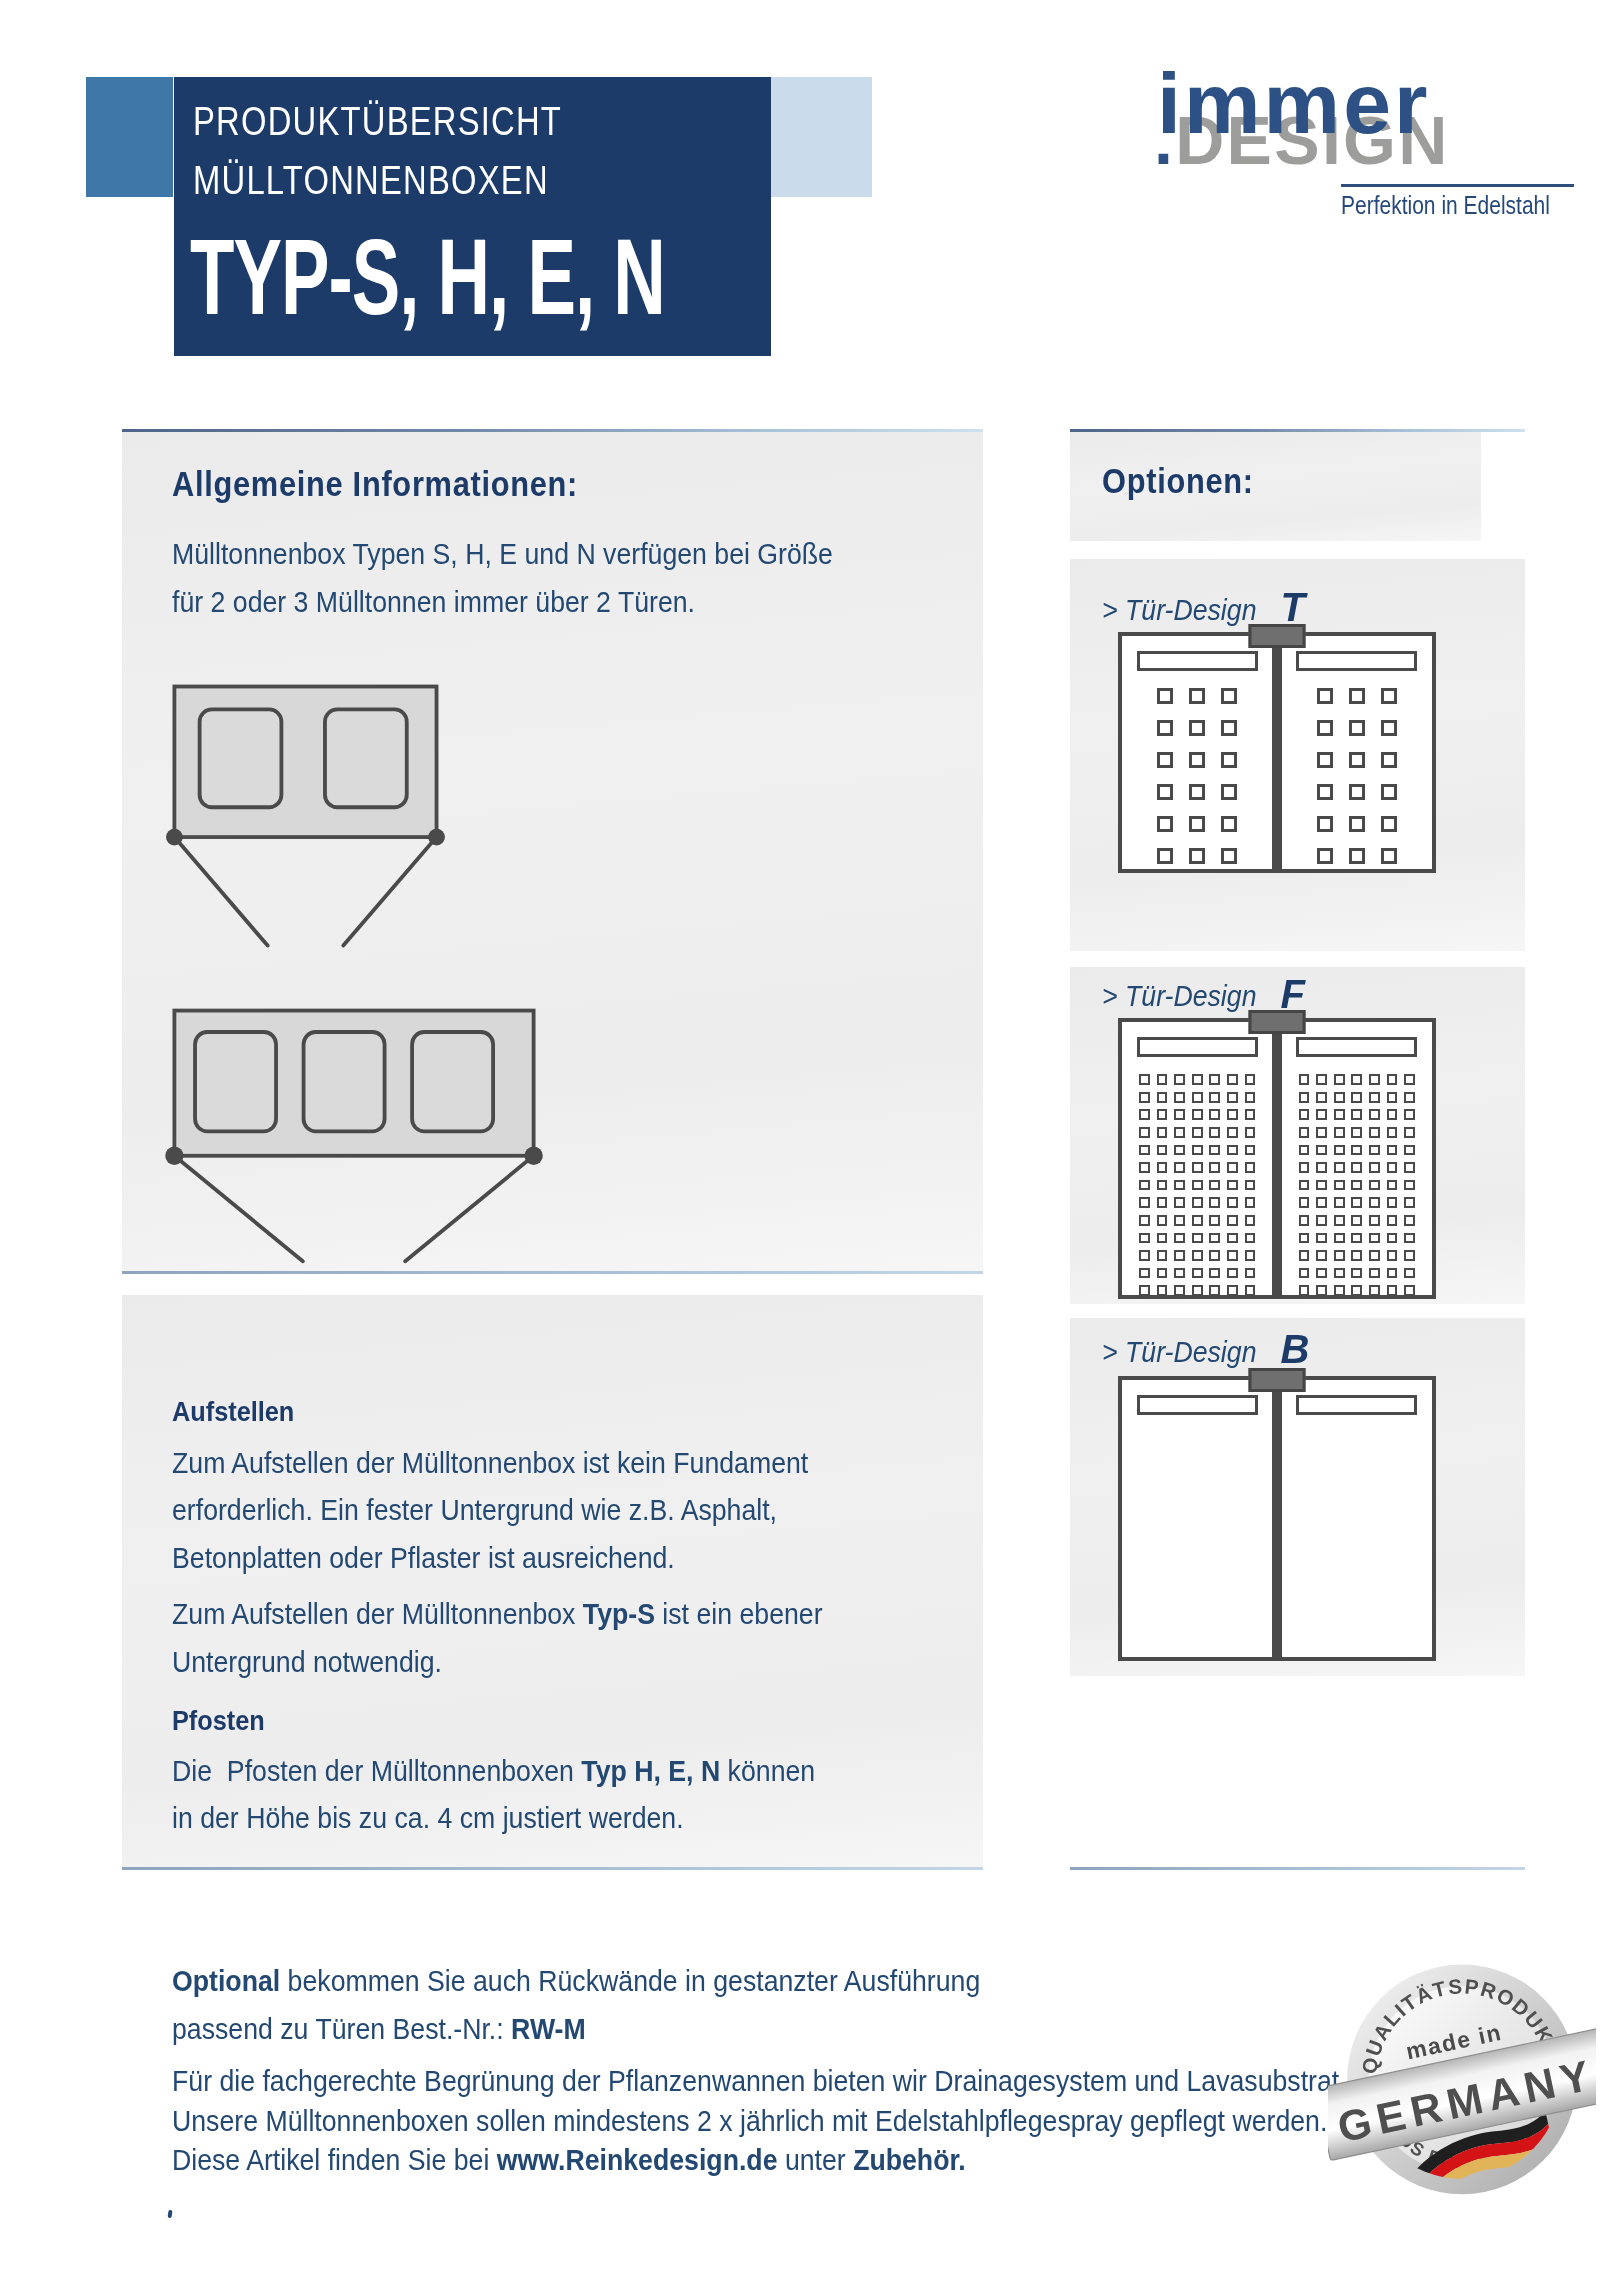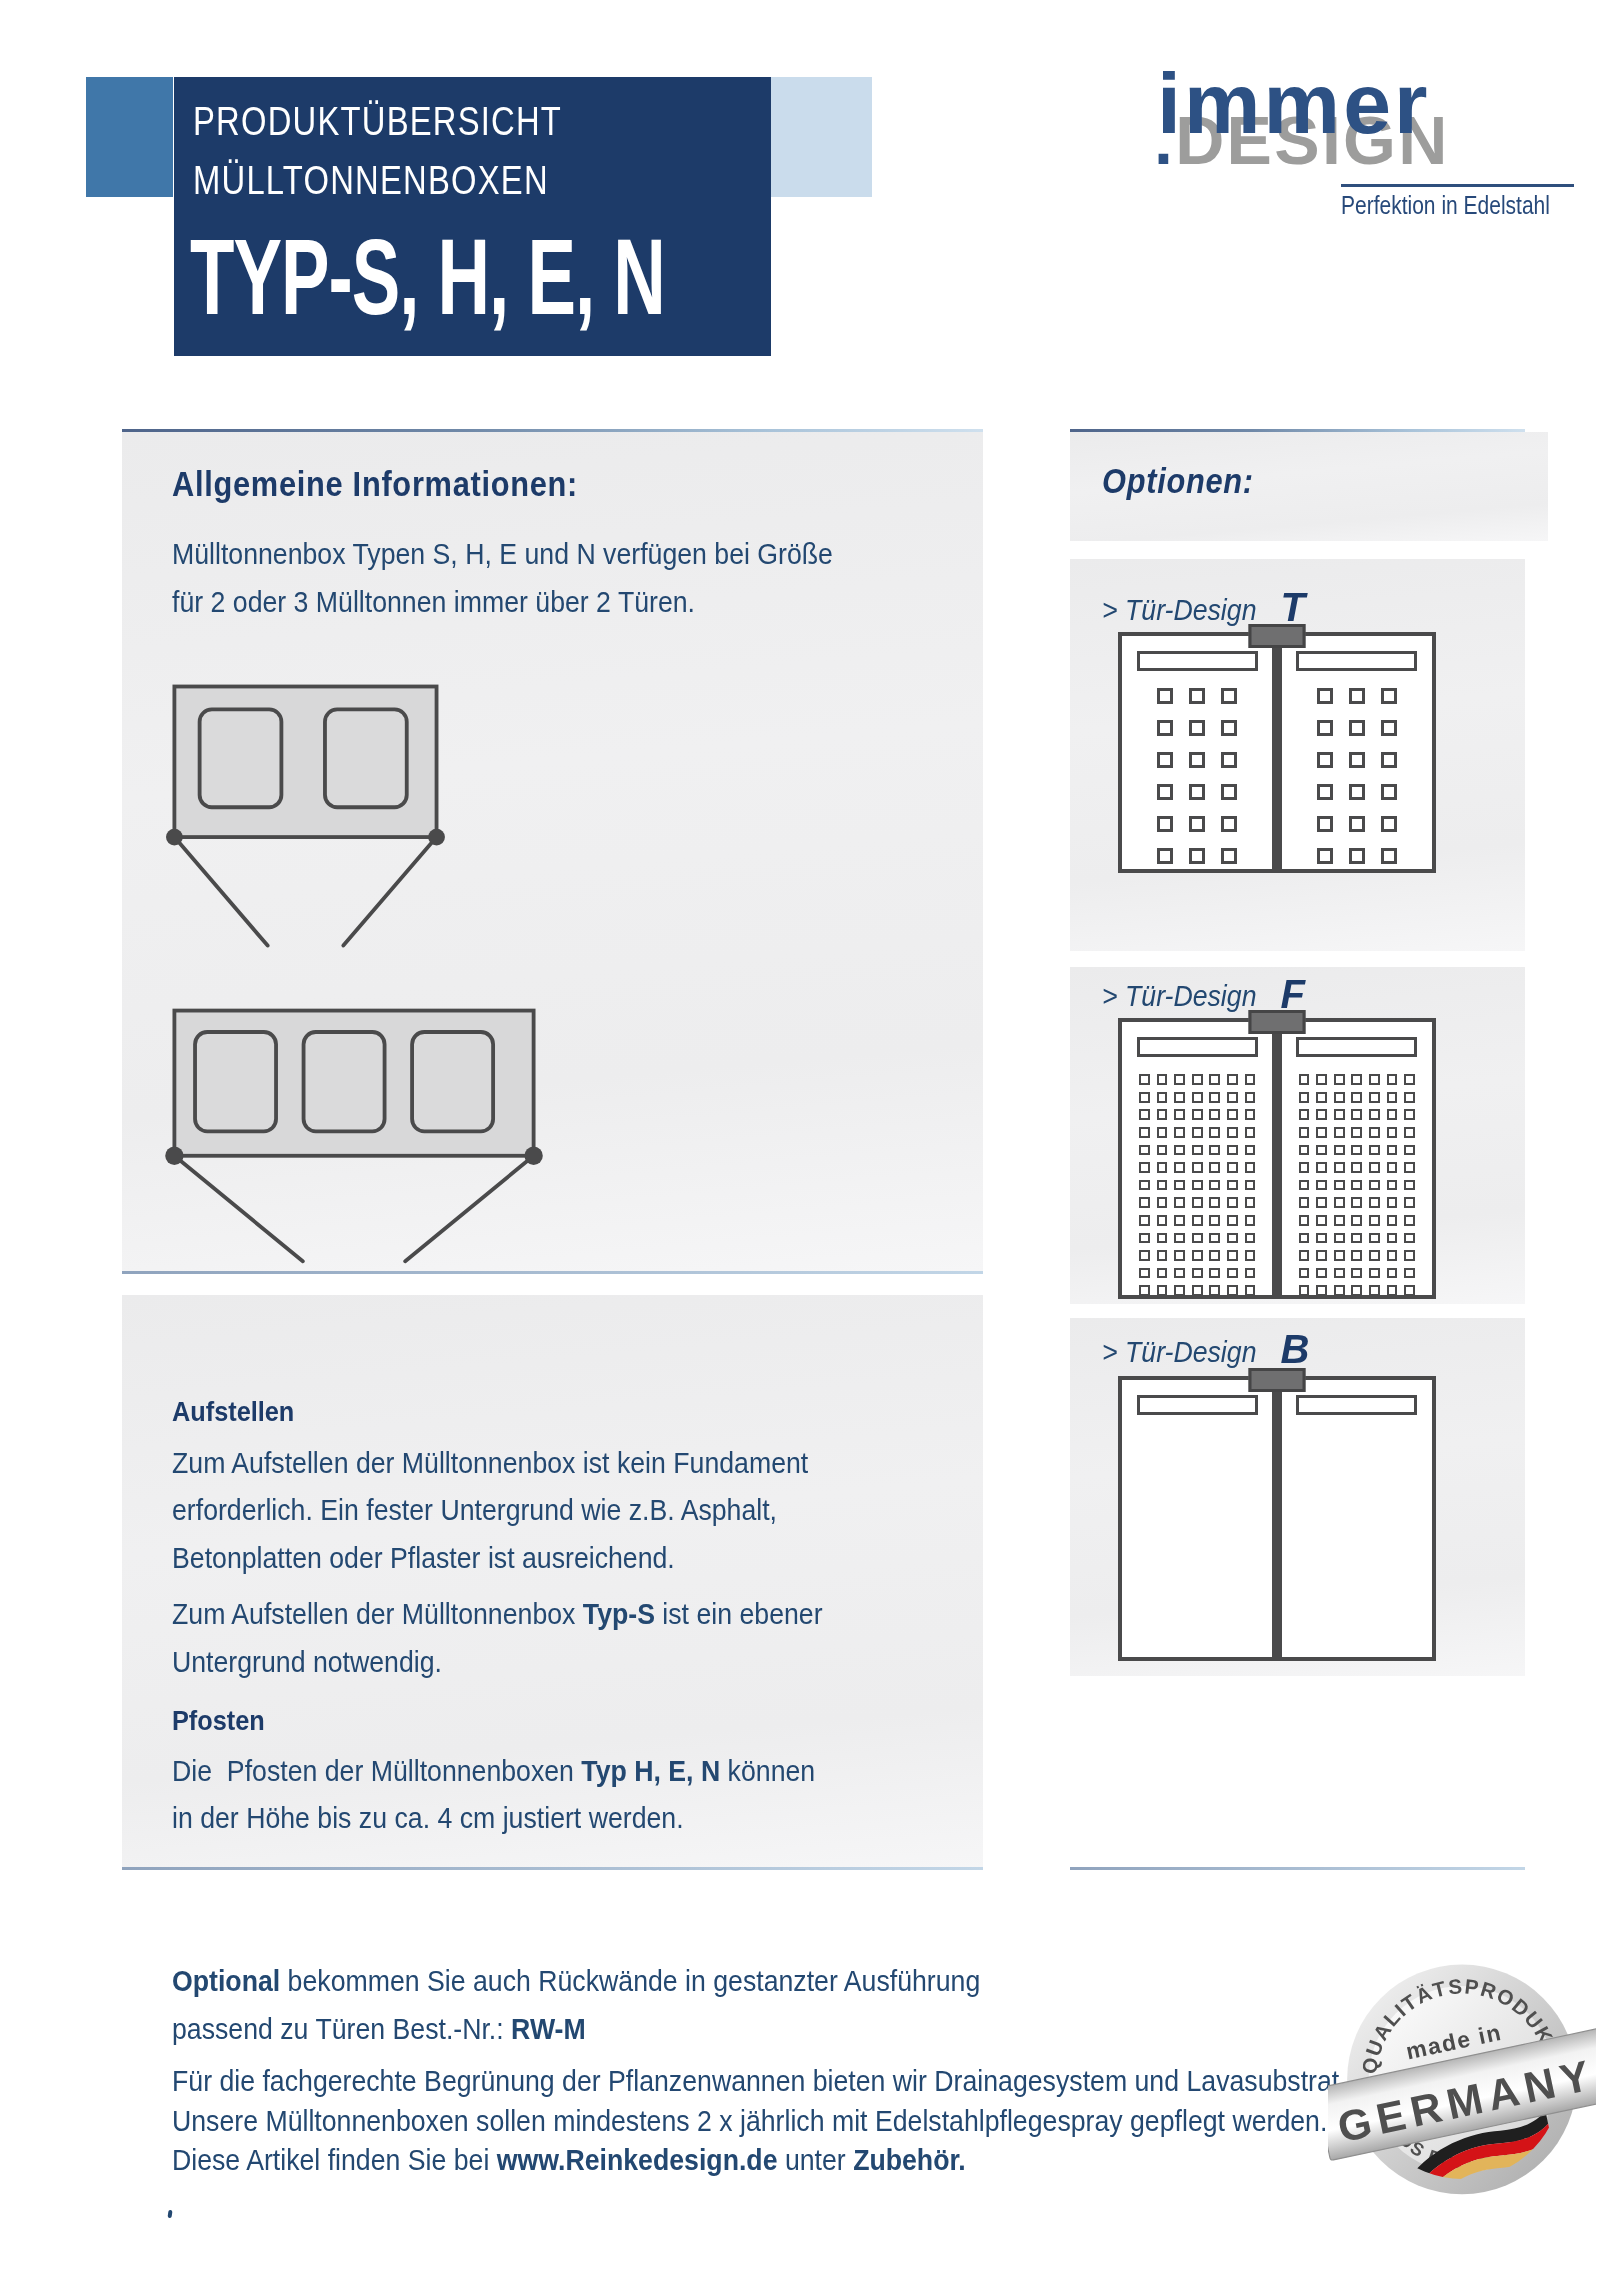--- a/index.html
+++ b/index.html
@@ -105,21 +105,21 @@
     <div class="t" style="left:50px;top:301px;"><span>Zum Aufstellen der Mülltonnenbox </span><b>Typ-S</b><span> ist ein ebener</span></div>
     <div class="t" style="left:50px;top:349px;">Untergrund notwendig.</div>
     <div class="h2" style="left:50px;top:410px;">Pfosten</div>
     <div class="t" style="left:50px;top:458px;"><span>Die  Pfosten der Mülltonnenboxen </span><b>Typ H, E, N</b><span> können</span></div>
     <div class="t" style="left:50px;top:505px;">in der Höhe bis zu ca. 4 cm justiert werden.</div>
   </div>
   <div class="abs sep-light" style="left:122px;top:1867px;width:861px;"></div>
 
   <div class="abs sep-dark" style="left:1070px;top:429px;width:455px;"></div>
 
-  <div class="abs panel" style="left:1070px;top:432px;width:478px;height:109px;font-style:italic;">
+  <div class="abs panel" style="left:1070px;top:432px;width:411px;height:109px;">
     <div class="h1" style="left:32px;top:29px;">Optionen:</div>
   </div>
 
   <div class="abs panel" style="left:1070px;top:559px;width:455px;height:392px;">
     <div class="door-label" style="left:32px;top:24.5px;">
       <span class="lab">&gt; Tür-Design</span>
       <span class="door-letter">T</span>
     </div>
     <div class="door-illus" style="left:48px;top:73px;height:241px;">
       <div class="door-handle"></div>

